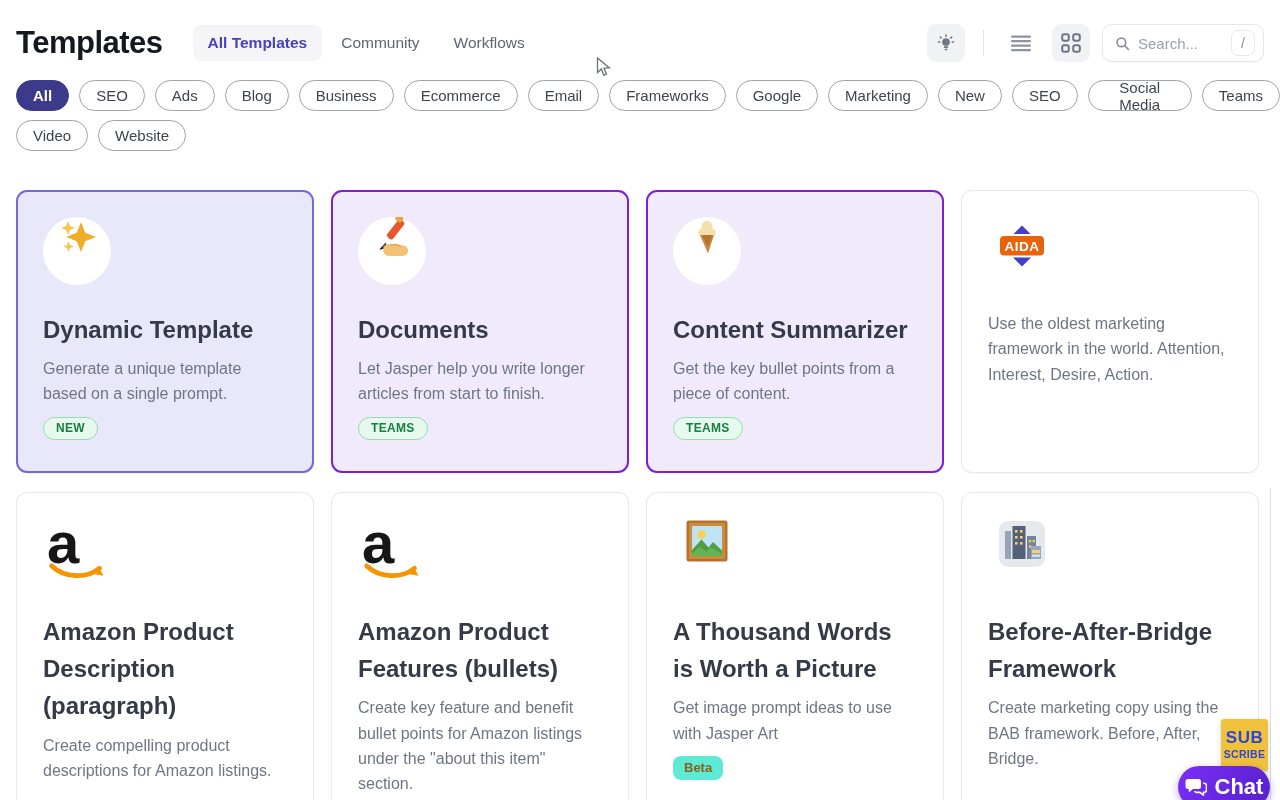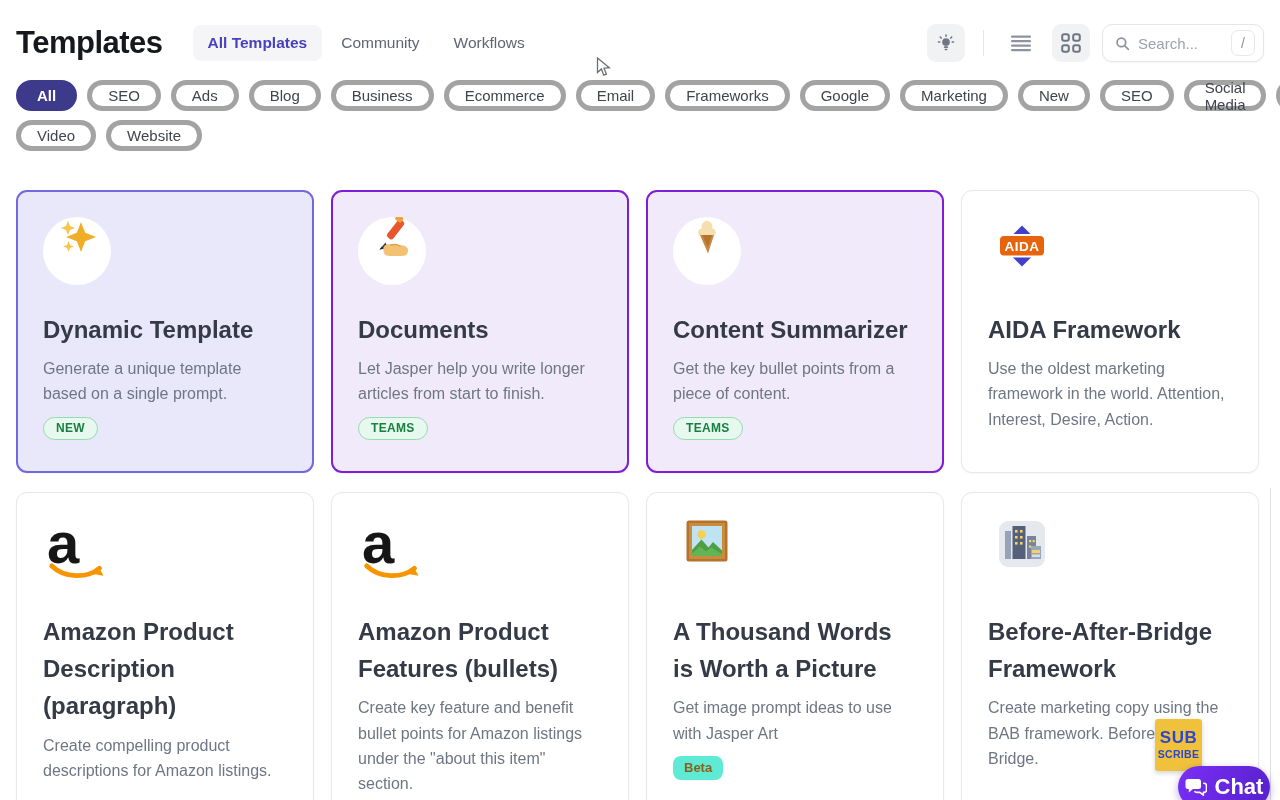--- a/index.html
+++ b/index.html
@@ -23,21 +23,21 @@
                 display:flex; align-items:center; padding:0 8px 0 12px; box-shadow:0 1px 2px rgba(20,20,40,.04); }
   .search-box input { border:none; outline:none; flex:1; min-width:0; font-family:inherit; font-size:15px;
                       color:#3c414c; background:transparent; margin-left:8px; }
   .search-box input::placeholder { color:#9ba1ac; }
   .kbd-slash { width:24px; height:26px; border:1px solid #e7e8ec; border-radius:7px; color:#8b919c;
                font-size:14px; display:flex; align-items:center; justify-content:center; flex:none; }
 
   
   .filters { position:absolute; top:80px; left:16px; }
   .chip-row { display:flex; gap:10px; margin-bottom:9px; }
-  .chip { height:31px; padding:0 16px; border-radius:17px; border:5px solid #a3a3a3; background:#fff;
+  .chip { height:31px; padding:0 16px; border-radius:17px; border:1px solid #a3a3a3; background:#fff;
           font-family:inherit; font-size:15px; color:#40444e; display:flex; align-items:center; cursor:pointer; }
   .chip.active { background:#3d3a8c; border-color:#3d3a8c; color:#fff; font-weight:600; }
 
   
   .grid { position:absolute; top:190px; left:16px; display:grid;
           grid-template-columns:repeat(4,298px); gap:19px 17px; grid-auto-rows:minmax(283px,auto); }
   .card { border-radius:11px; padding:26px; background:#fff; border:1px solid #e7e8ec;
           box-shadow:0 1px 2px rgba(25,28,36,.04); cursor:pointer; min-height:283px; }
   .card.indigo { background:#e9e8fb; border:2px solid #7468dd; padding:25px; }
   .card.purple { background:#f1eafb; border:2px solid #7d1fd6; padding:25px; }
@@ -51,21 +51,21 @@
                  border:1.5px solid #93dcae; border-radius:999px; padding:3px 12px 4px; }
   .badge-yellow { font-size:13px; font-weight:700; color:#8a6116; background:#5eead4;
                   border-radius:8px; padding:4px 11px 5px; }
 
   
   .amazon-logo { position:relative; width:60px; height:62px; }
   .amazon-a { font-size:58px; font-weight:700; color:#161616; line-height:.82; display:block; }
   .amazon-swoosh { position:absolute; left:2px; bottom:0; }
 
   
-  .subscribe-badge { position:absolute; left:1155px; top:719px; width:47px; height:52px; background:#f0c23c;
+  .subscribe-badge { position:absolute; left:1221px; top:719px; width:47px; height:52px; background:#f0c23c;
                      border-radius:3px; display:flex; flex-direction:column; align-items:center;
                      justify-content:center; box-shadow:0 2px 5px rgba(0,0,0,.18); z-index:5; }
   .subscribe-badge .l1 { font-size:17px; font-weight:800; color:#2d46cf; line-height:1.1; letter-spacing:.5px; }
   .subscribe-badge .l2 { font-size:10.5px; font-weight:800; color:#2d46cf; line-height:1.2; letter-spacing:.3px; }
   .chat-button { position:absolute; left:1178px; top:766px; width:92px; height:42px; border:none; z-index:6;
                  border-radius:22px; background:linear-gradient(120deg,#7b2ff7 0%,#5a22d0 85%);
                  display:flex; align-items:center; justify-content:center; gap:8px; cursor:pointer;
                  box-shadow:0 3px 8px rgba(60,20,160,.35); }
   .chat-button span { color:#fff; font-size:22px; font-weight:700; font-family:inherit; }
 
@@ -188,21 +188,20 @@
           </svg>
         </div><h3 class="card-title">Content Summarizer</h3><p class="card-desc">Get the key bullet points from a piece of content.</p><span class="badge badge-green">TEAMS</span></article>
       <article class="card ">
         <div class="icon-wrap">
           <svg width="58" height="58" viewBox="0 0 58 58">
             <rect x="14.5" y="14.5" width="29" height="29" transform="rotate(45 29 29)" fill="#4040c8"></rect>
             <rect x="6" y="18" width="46" height="21.5" rx="5" fill="#e8640c" stroke="#ffffff" stroke-width="2"></rect>
             <text x="29" y="34" text-anchor="middle" font-family="Liberation Sans, sans-serif" font-size="13.5" font-weight="bold" fill="#ffffff" letter-spacing="0.5">AIDA</text>
           </svg>
         </div>
-        <h3 class="card-title">AIDA Framework</h3>
         <p class="card-desc">Use the oldest marketing framework in the world. Attention, Interest, Desire, Action.</p>
       </article>
       <article class="card ">
         <div class="icon-wrap">
           <div class="amazon-logo">
             <span class="amazon-a">a</span>
             <svg class="amazon-swoosh" width="56" height="19" viewBox="0 0 60 20">
               <path d="M3 4 C 17 17.5, 41 17.5, 54 6.5" fill="none" stroke="#f79400" stroke-width="5.2" stroke-linecap="round"></path>
               <path d="M53 5 l5.5 9.5 -11 -1.8 z" fill="#f79400"></path>
             </svg>

